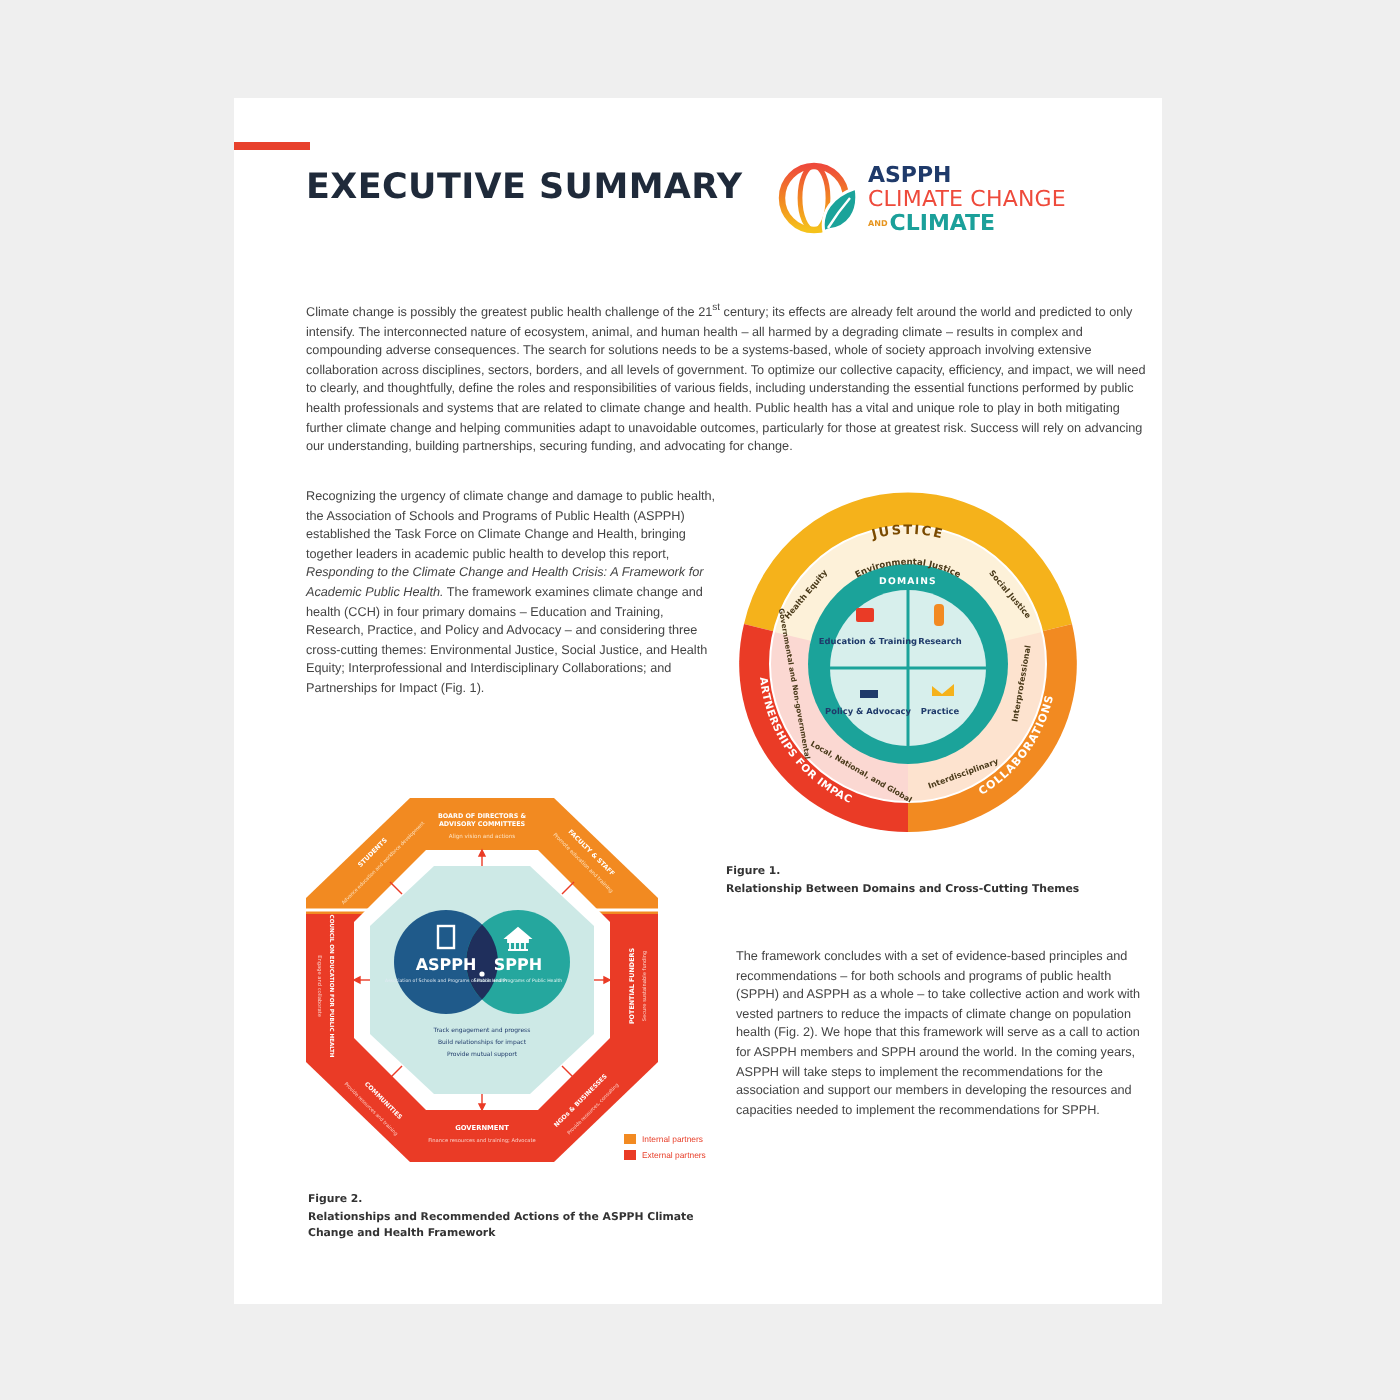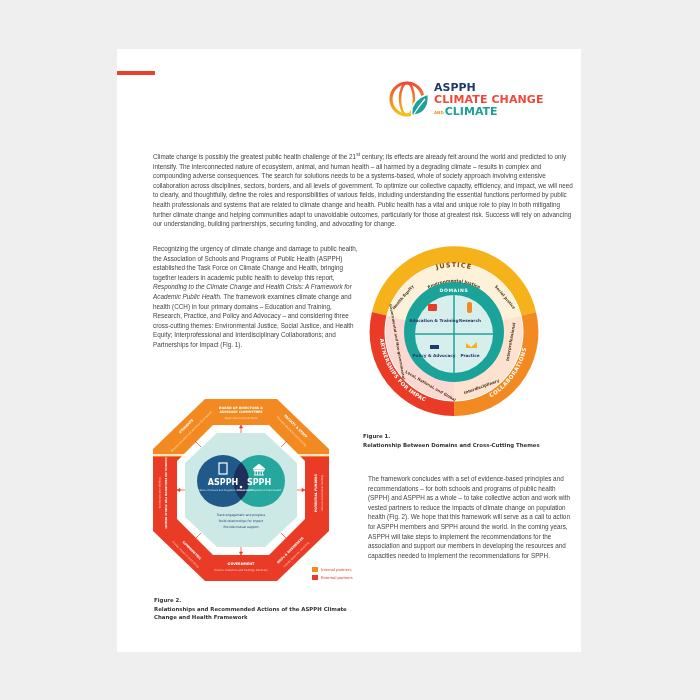--- a/index.html
+++ b/index.html
@@ -3,41 +3,42 @@
 <meta charset="utf-8">
 <style>
   html,body{margin:0;padding:0;}
   body{width:700px;height:700px;background:#efefef;position:relative;overflow:hidden;font-family:"Liberation Sans",sans-serif;}
   .page{position:absolute;left:117px;top:49px;width:464px;height:603px;background:#fff;}
   .accent-bar{position:absolute;left:0;top:22px;width:38px;height:4px;background:#e8412c;}
   .title{position:absolute;left:36px;top:35px;font-family:"DejaVu Sans",sans-serif;font-weight:bold;font-size:17.5px;color:#1f2a3a;letter-spacing:0.2px;}
   .logo{position:absolute;left:271px;top:29px;width:200px;height:42px;}
   .logo svg{position:absolute;left:0;top:0;}
   .logo .l1{position:absolute;left:46px;top:3px;font-family:"DejaVu Sans",sans-serif;font-weight:bold;font-size:11px;color:#1f3a6a;}
-  .logo .l2{position:absolute;left:46px;top:15px;font-family:"DejaVu Sans",sans-serif;font-weight:bold;font-size:11px;color:#ee4a3b;letter-spacing:0.1px;}
+  .logo .l2{position:absolute;left:46px;top:15px;font-family:"DejaVu Sans",sans-serif;font-weight:normal;font-size:11px;color:#ee4a3b;letter-spacing:0.1px;}
   .logo .l3{position:absolute;left:46px;top:27px;font-family:"DejaVu Sans",sans-serif;font-weight:bold;font-size:11px;color:#1ba09a;}
   .logo .l3 small{font-size:4px;color:#e6941e;vertical-align:middle;margin-right:1px;}
   .p1{position:absolute;left:36px;top:101px;width:420px;font-size:6.35px;line-height:9.6px;color:#444;text-align:left;}
   .p1 sup{font-size:5px;}
   .p2{position:absolute;left:36px;top:195px;width:205px;font-size:6.35px;line-height:9.6px;color:#444;}
   .p3{position:absolute;left:251px;top:425px;width:210px;font-size:6.35px;line-height:9.6px;color:#444;}
   .cap{position:absolute;font-family:"DejaVu Sans",sans-serif;font-size:5.4px;line-height:8.5px;color:#333;font-weight:bold;}
   .cap1{left:246px;top:383px;}
   .cap2{left:37px;top:547px;width:220px;}
   .fig1{position:absolute;left:247px;top:193px;width:180px;height:180px;}
   .fig2{position:absolute;left:32px;top:348px;width:184px;height:186px;}
   .legend{position:absolute;left:195px;top:518px;font-size:4.2px;color:#e8412c;}
   .legend div{display:flex;align-items:center;margin-bottom:3px;}
   .legend span.sw{display:inline-block;width:6px;height:5px;margin-right:3px;}
 </style>
 </head>
 <body>
 
 <div class="page">
   <div class="accent-bar"></div>
+  <div class="title">EXECUTIVE SUMMARY</div>
 
   <div class="logo">
     <svg width="42" height="42" viewBox="0 0 42 42">
       <defs>
         <linearGradient id="gg" x1="0" y1="0" x2="0" y2="1">
           <stop offset="0" stop-color="#ee4a3b"></stop>
           <stop offset="0.55" stop-color="#f28a21"></stop>
           <stop offset="1" stop-color="#f5c21b"></stop>
         </linearGradient>
       </defs>

